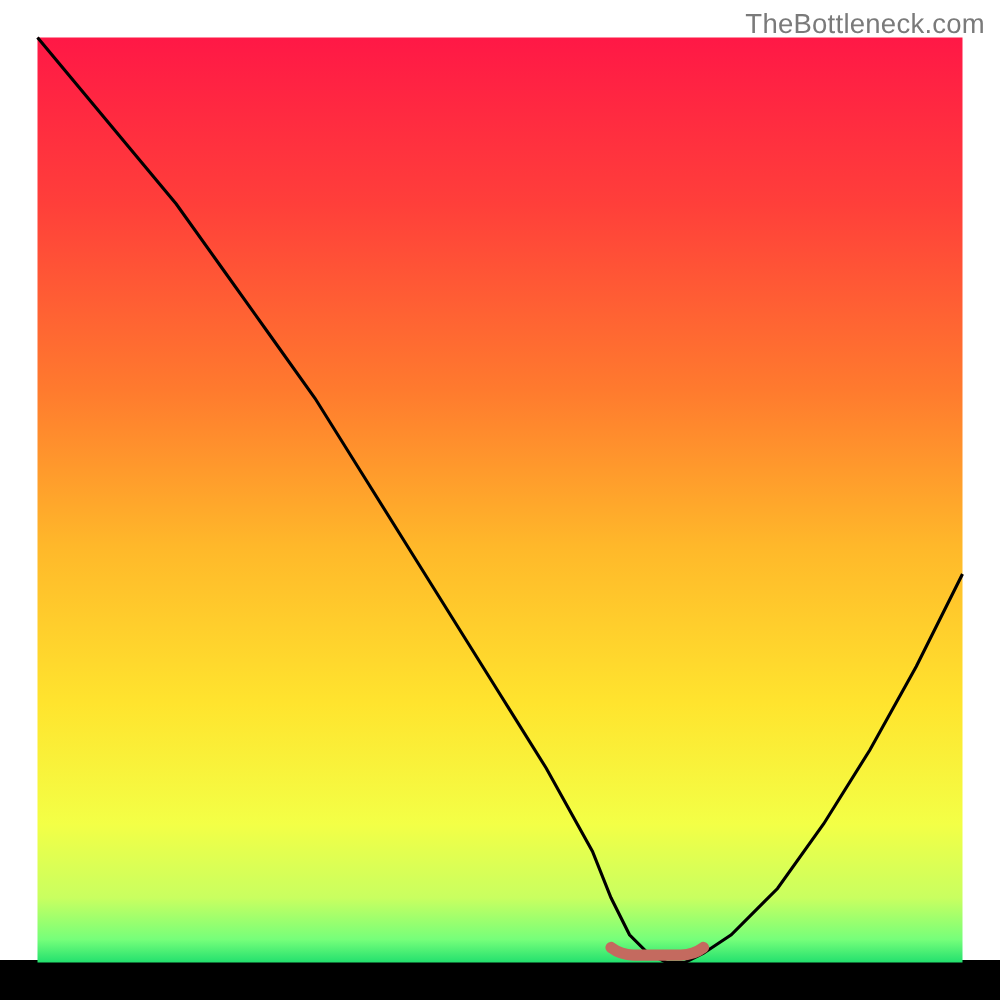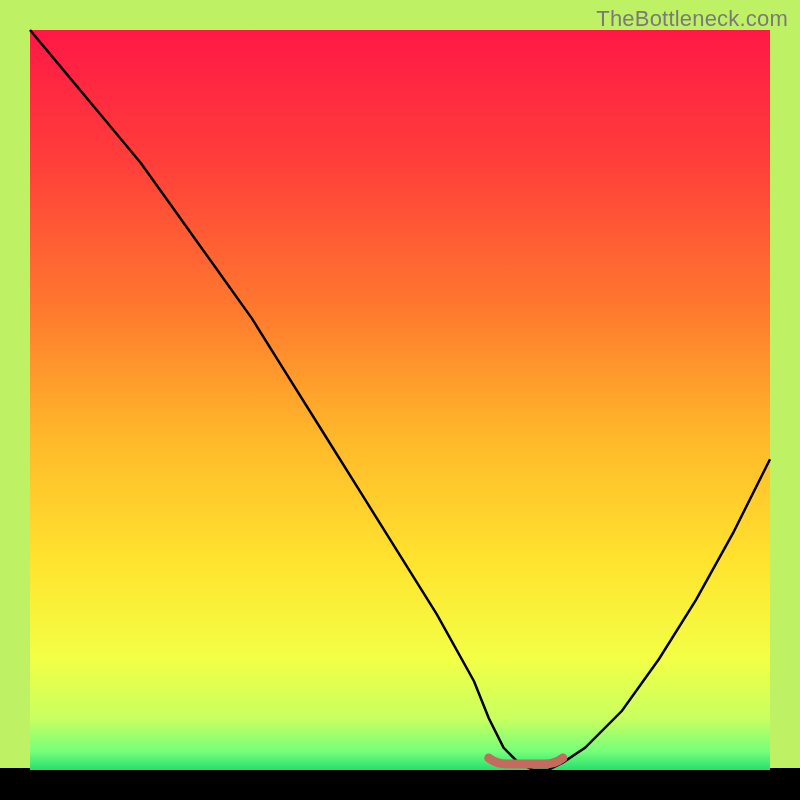--- a/index.html
+++ b/index.html
@@ -7,21 +7,21 @@
     padding: 0;
     width: 800px;
     height: 800px;
     background: #000;
     font-family: Arial, Helvetica, sans-serif;
   }
   .canvas {
     position: relative;
     width: 800px;
     height: 768px;
-    background: #bef264;
+    background: #ffffff;
   }
   .watermark {
     position: absolute;
     top: 6px;
     right: 12px;
     color: #7a7a7a;
     font-size: 22px;
     font-weight: 500;
     letter-spacing: 0.2px;
     z-index: 10;

